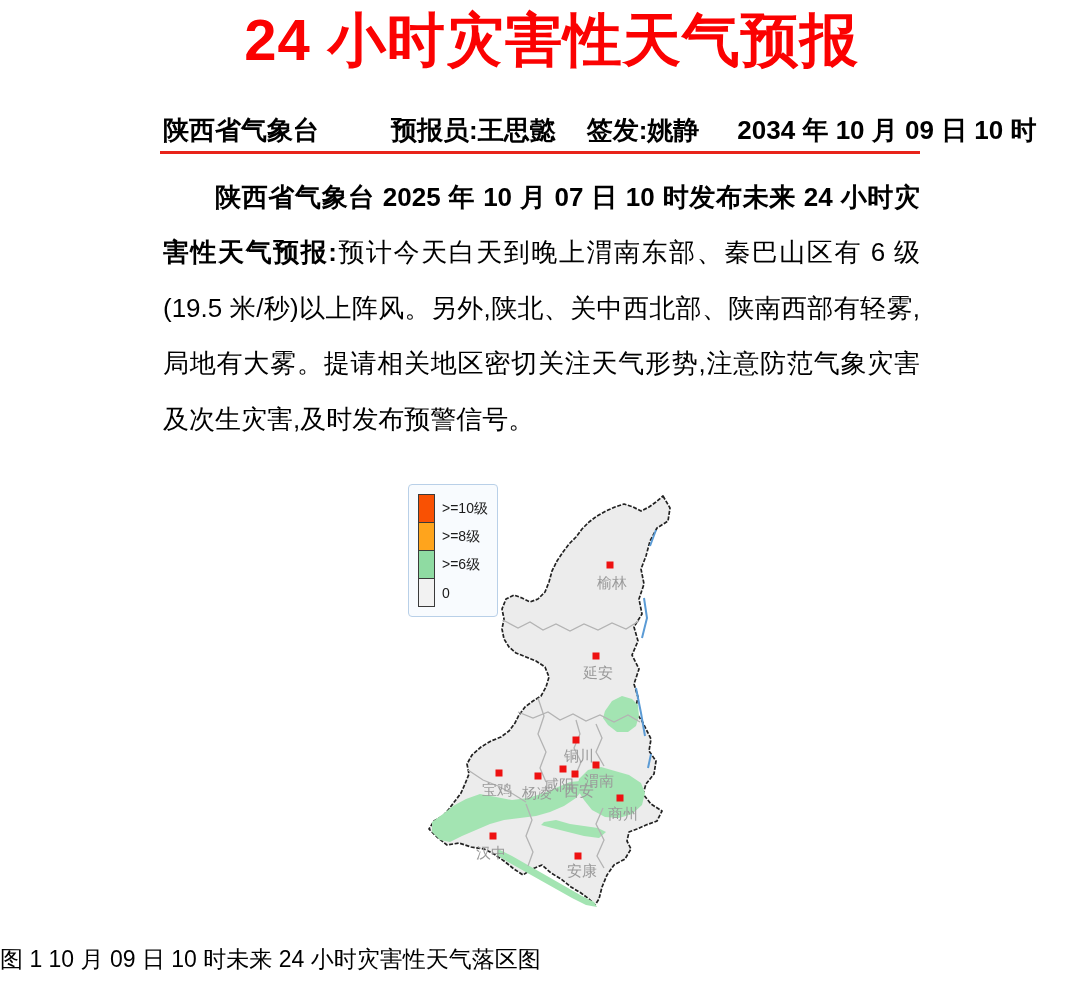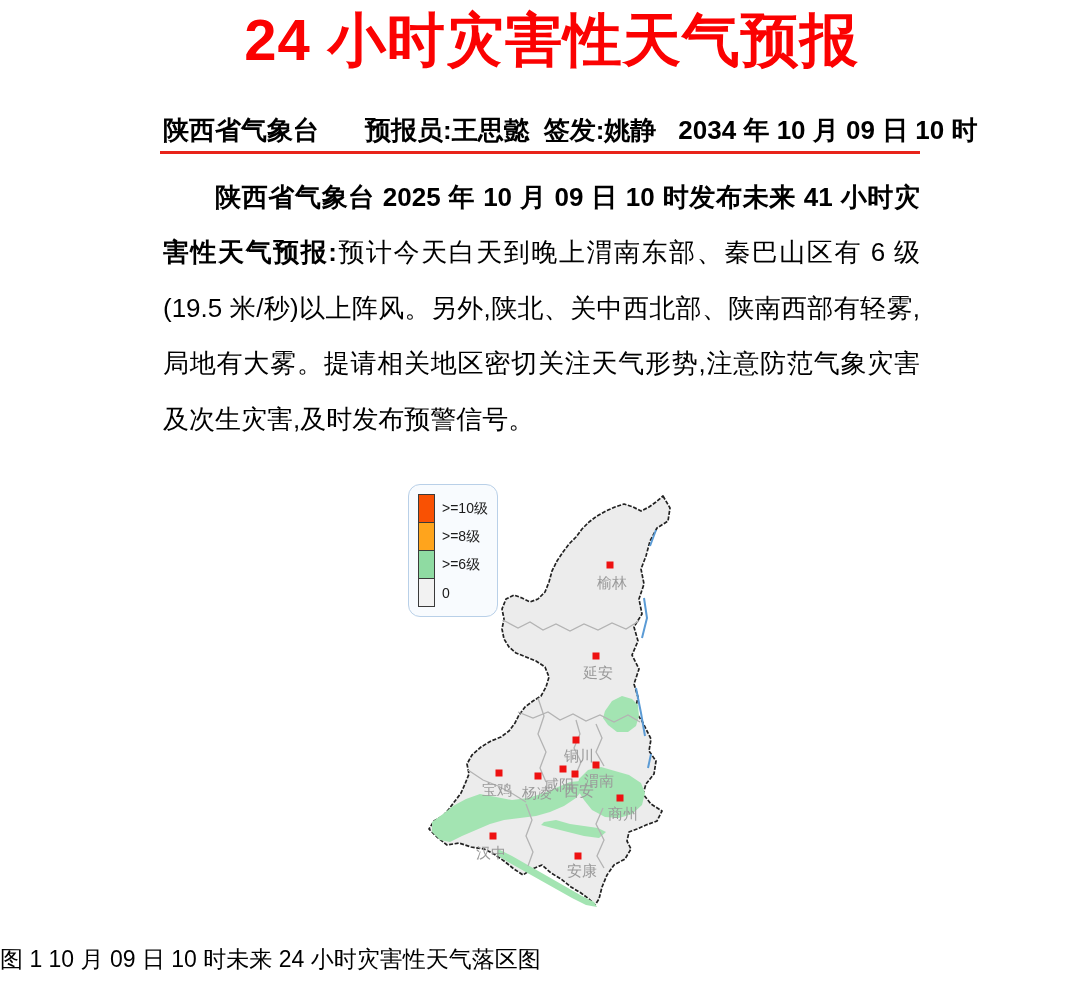--- a/index.html
+++ b/index.html
@@ -5,35 +5,35 @@
   html,body{margin:0;padding:0;background:#ffffff;}
   body{font-family:"Liberation Sans", sans-serif;}
   .page{position:relative;width:1060px;height:984px;background:#fff;overflow:hidden;padding-left:43px;}
 
   .title{position:absolute;top:2px;left:0;width:100%;text-align:center;
          font-size:58px;font-weight:bold;color:#fb0202;letter-spacing:1px;}
 
   .meta{position:absolute;top:113px;left:163px;width:760px;display:flex;
         font-size:26px;font-weight:bold;color:#000;white-space:nowrap;}
   .meta span{display:inline-block;}
-  .meta .gap-a{margin-right:46px;}
-  .meta .gap-b{margin-right:14px;}
-  .meta .gap-c{margin-right:22px;}
+  .meta .gap-a{margin-right:72px;}
+  .meta .gap-b{margin-right:31px;}
+  .meta .gap-c{margin-right:38px;}
 
   .red-rule{position:absolute;top:151px;left:160px;width:760px;height:3px;background:#e8231a;}
 
   .body-text{position:absolute;top:170px;left:163px;width:757px;
              font-size:26px;line-height:55.4px;color:#000;text-align:justify;text-indent:2em;}
   .body-text b{font-weight:bold;}
 
   .map-wrap{position:absolute;left:398px;top:468px;width:345px;height:452px;}
   .map-wrap svg{position:absolute;left:0;top:0;}
 
   .legend{position:absolute;left:10px;top:16px;width:90px;box-sizing:border-box;
-          background:#f8fbfe;border:1px solid #b9d0e8;border-radius:12px;
+          background:#f8fbfe;border:1px solid #b9d0e8;border-radius:4px;
           padding:9px 4px 9px 9px;z-index:5;}
   .legend-row{display:flex;align-items:center;height:29px;margin-top:-1px;}
   .legend-row:first-child{margin-top:0;}
   .swatch{width:17px;height:29px;box-sizing:border-box;border:1px solid #3a3a3a;flex:0 0 17px;}
   .legend-label{font-size:14px;color:#1a1a1a;margin-left:7px;white-space:nowrap;}
 
   .caption{position:absolute;top:944px;left:0;width:100%;text-align:left;
            font-size:23px;color:#000;}
 </style>
 </head>
@@ -45,21 +45,21 @@
 
   <div class="meta">
     <span class="gap-a">陕西省气象台</span>
     <span class="gap-b">预报员:王思懿</span>
     <span class="gap-c">签发:姚静</span>
     <span>2034 年 10 月 09 日 10 时</span>
   </div>
 
   <div class="red-rule"></div>
 
-  <div class="body-text"><b>陕西省气象台 2025 年 10 月 09 日 10 时发布未来 41 小时灾害性天气预报:</b><span>预计今天白天到晚上渭南东部、秦巴山区有 6 级(19.5 米/秒)以上阵风。另外,陕北、关中西北部、陕南西部有轻雾,局地有大雾。提请相关地区密切关注天气形势,注意防范气象灾害及次生灾害,及时发布预警信号。</span></div>
+  <div class="body-text"><b>陕西省气象台 2025 年 10 月 07 日 10 时发布未来 24 小时灾害性天气预报:</b><span>预计今天白天到晚上渭南东部、秦巴山区有 6 级(19.5 米/秒)以上阵风。另外,陕北、关中西北部、陕南西部有轻雾,局地有大雾。提请相关地区密切关注天气形势,注意防范气象灾害及次生灾害,及时发布预警信号。</span></div>
 
   <div class="map-wrap">
     <svg width="345" height="452" viewBox="0 0 345 452">
 
       <path d="M265,28 L272,40 L270,53 L259,60 L252,73 L248,88 L243,101 L246,116 L241,131 L244,146 L236,159 L240,173 L234,187 L241,201 L236,216 L240,229 L237,243 L244,253 L249,263 L253,271 L251,283 L258,293 L256,306 L248,316 L245,326 L253,336 L264,343 L259,353 L248,357 L239,361 L231,364 L229,373 L233,381 L227,391 L216,397 L209,407 L204,419 L201,431 L197,437 L191,431 L183,425 L173,419 L163,411 L153,405 L144,397 L134,401 L125,407 L116,401 L106,393 L96,386 L86,381 L73,379 L61,375 L49,377 L39,369 L31,361 L36,353 L45,348 L51,341 L57,333 L63,325 L67,316 L71,306 L69,296 L74,287 L83,279 L93,273 L103,269 L111,263 L117,255 L121,247 L127,239 L135,233 L143,228 L148,219 L151,209 L147,199 L138,193 L128,189 L118,185 L111,179 L106,171 L104,161 L106,151 L104,141 L108,131 L116,127 L124,130 L132,134 L140,131 L147,124 L151,114 L154,103 L159,93 L165,84 L171,76 L178,69 L184,61 L191,54 L199,48 L208,43 L217,39 L226,36 L235,39 L243,43 L251,39 L258,34 Z" fill="#ececec" stroke="#222222" stroke-width="1.7" stroke-dasharray="4 1.6" stroke-linejoin="round"></path>
 
       <path class="wind-zone" d="M207,243 L214,233 L224,228 L234,231 L240,237 L241,248 L238,258 L230,264 L219,264 L210,257 L205,250 Z" fill="#a3e4b2"></path>
       <path class="wind-zone" d="M181,311 L190,302 L203,299 L217,303 L231,307 L243,315 L247,325 L244,337 L234,346 L221,350 L207,349 L194,342 L186,332 L179,321 Z" fill="#a3e4b2"></path>
       <path class="wind-zone" d="M34,354 L45,346 L55,338 L68,331 L82,326 L98,329 L114,332 L130,330 L146,325 L160,319 L172,314 L182,313 L186,320 L178,330 L166,338 L152,344 L138,348 L122,350 L106,352 L92,356 L78,362 L64,368 L52,374 L42,372 L34,364 Z" fill="#a3e4b2"></path>
       <path class="wind-zone" d="M146,354 L158,352 L172,356 L186,358 L200,360 L208,364 L201,370 L186,368 L170,364 L154,360 L143,357 Z" fill="#a3e4b2"></path>

